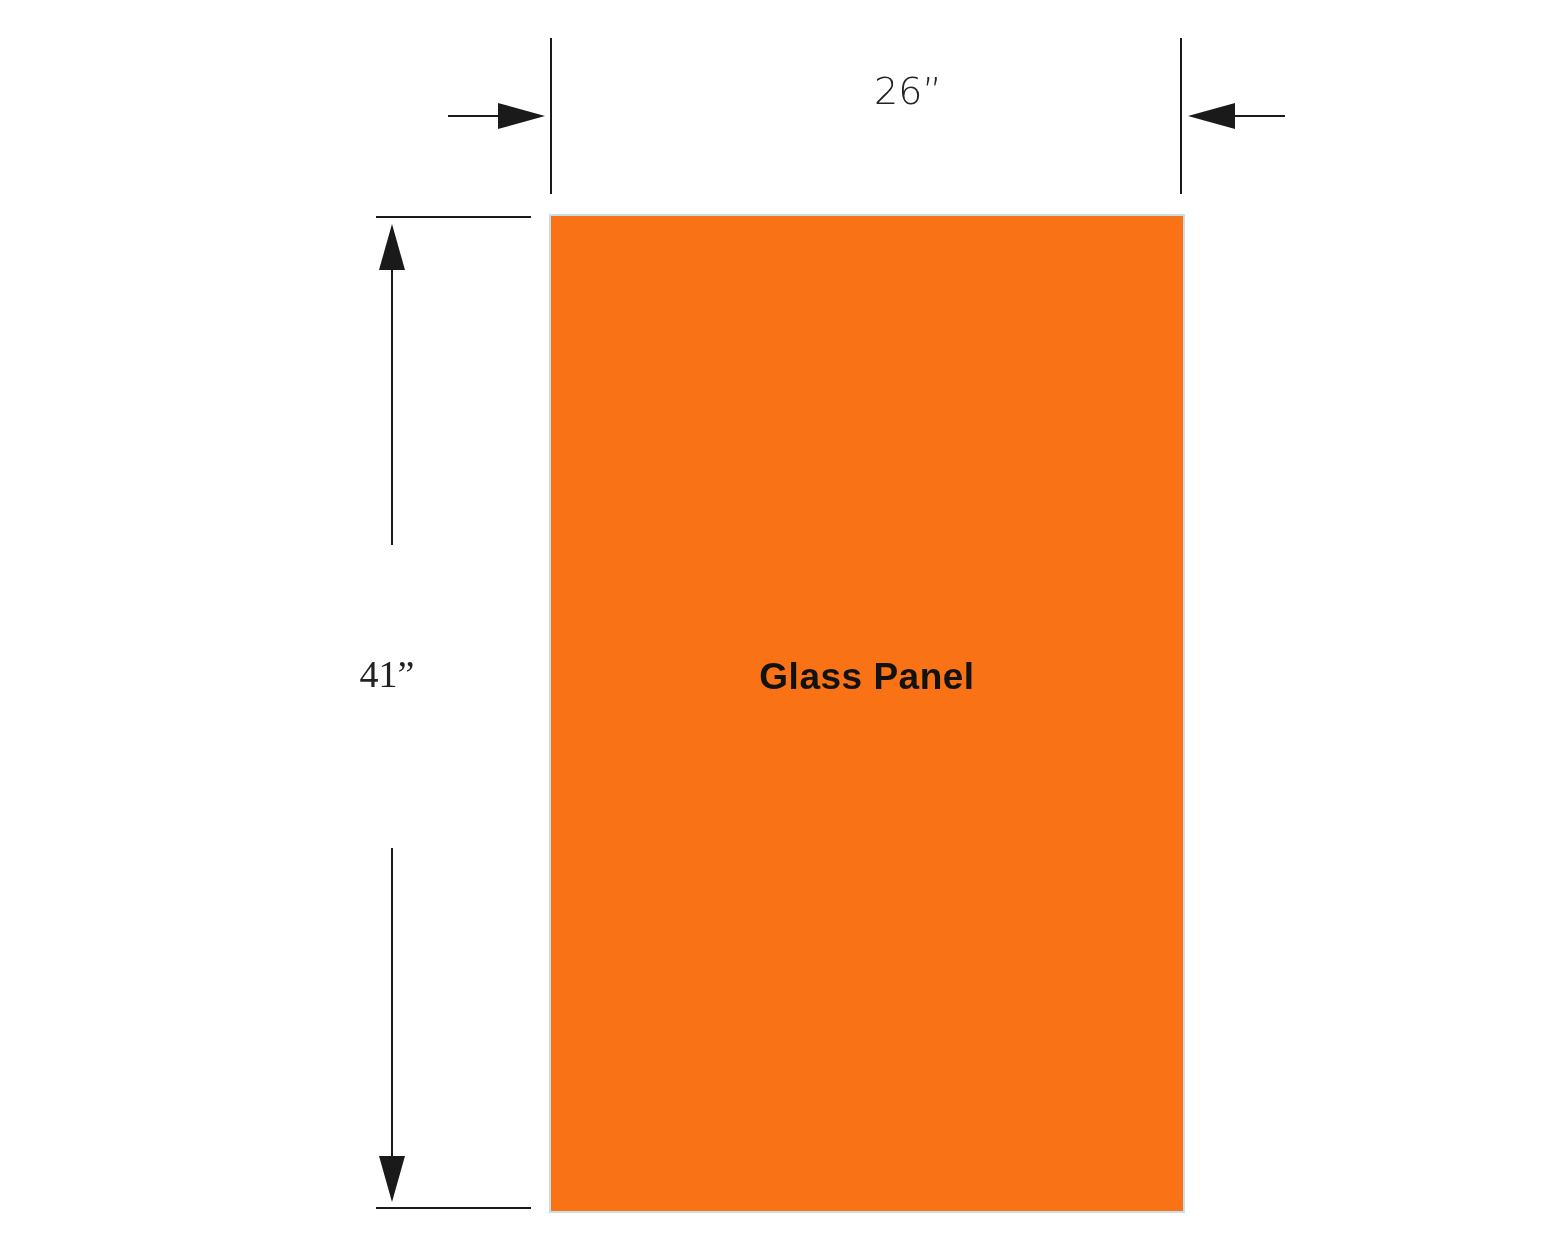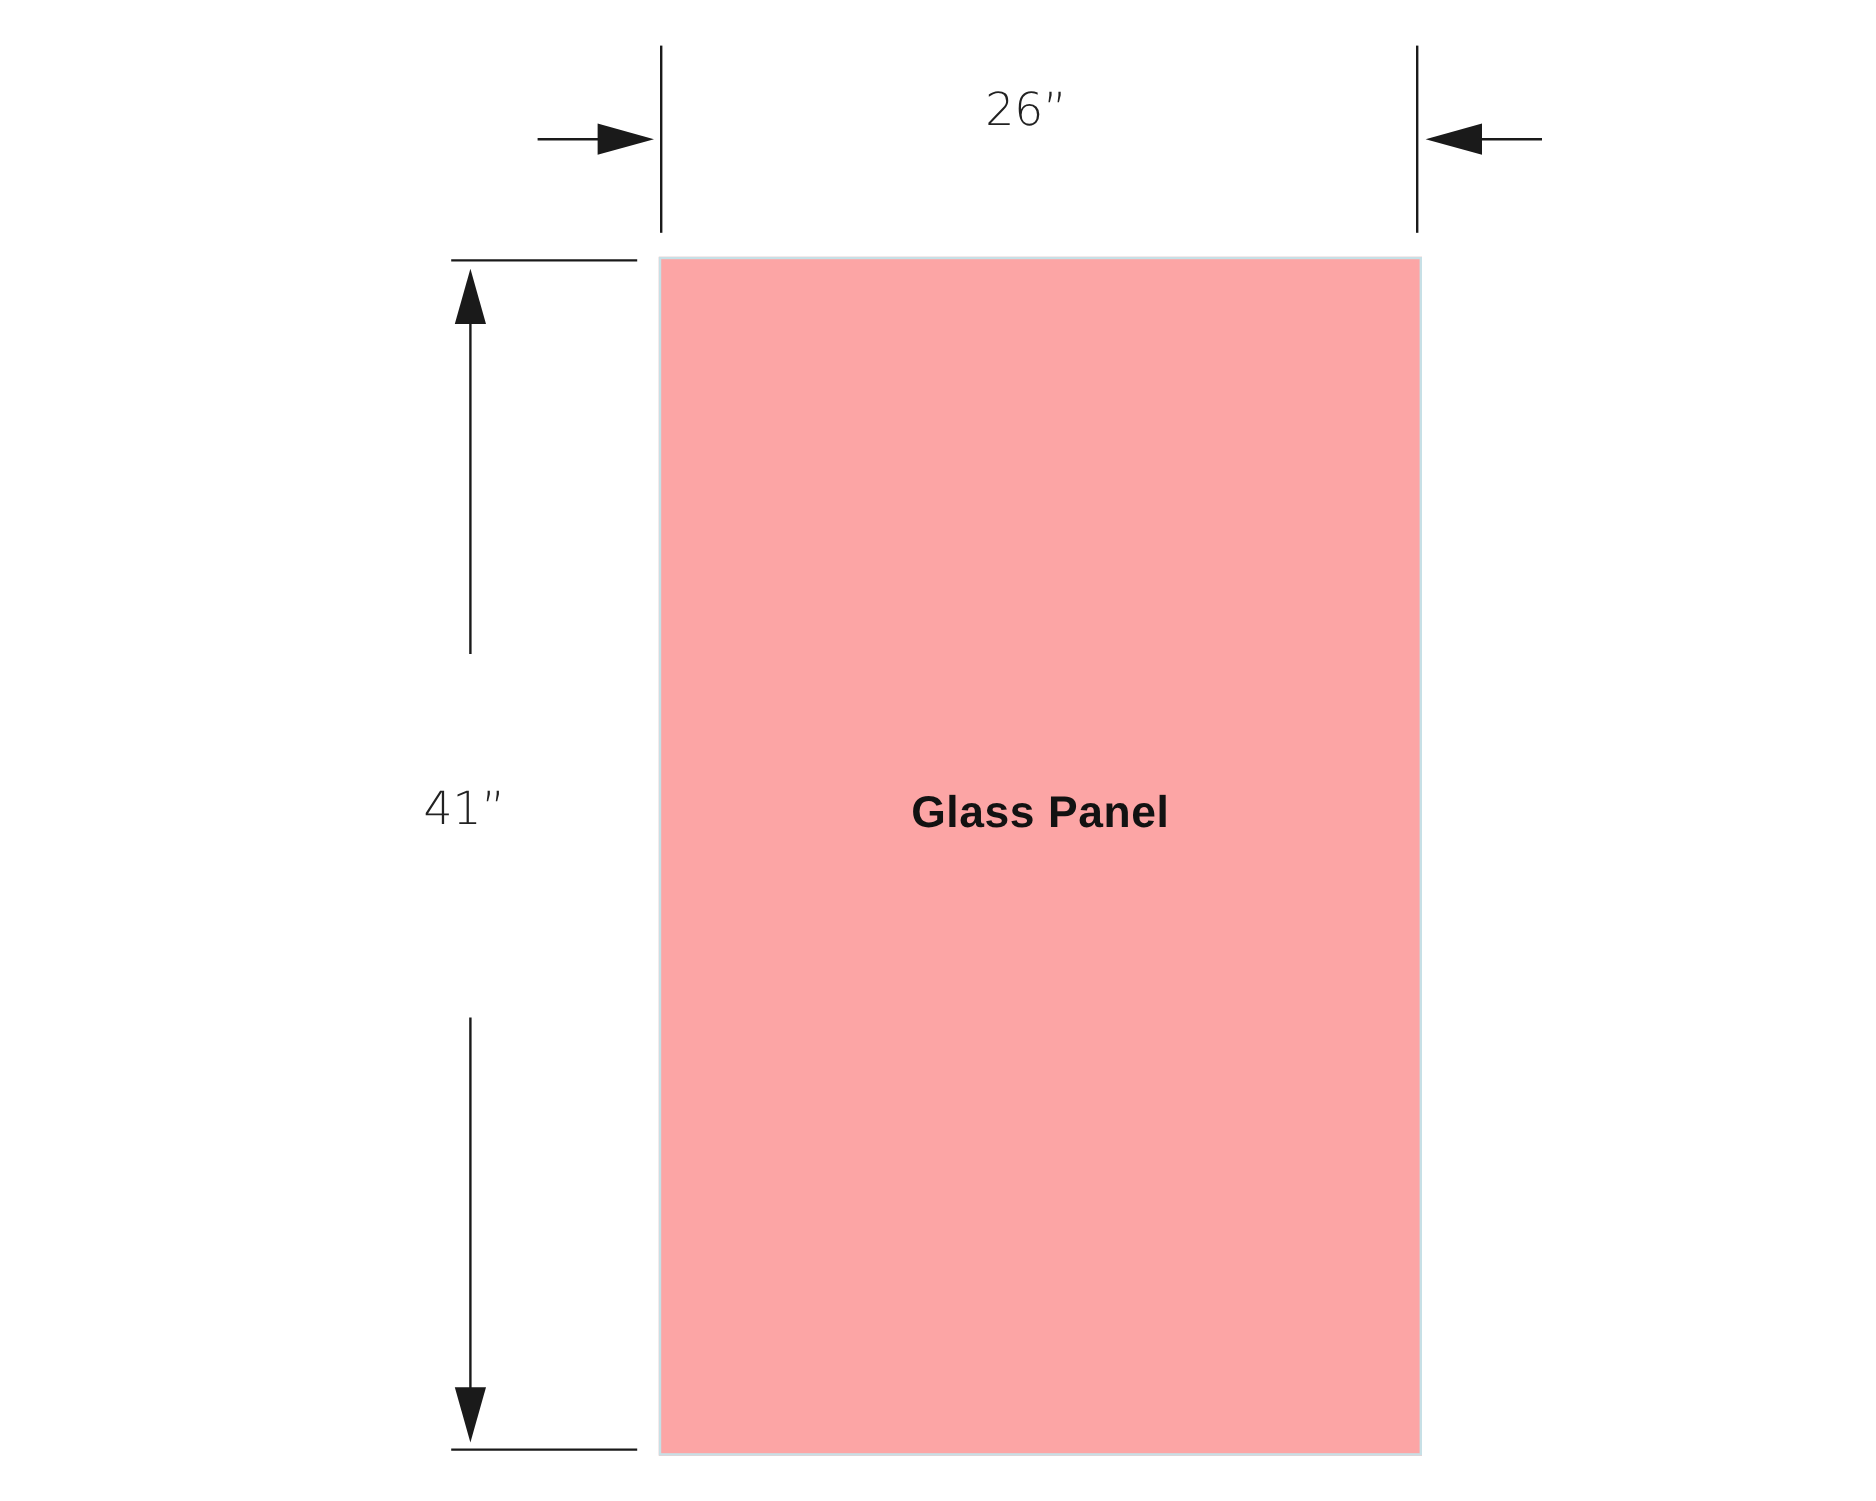--- a/index.html
+++ b/index.html
@@ -1,27 +1,27 @@
 <!DOCTYPE html>
 <html><head>
 <meta charset="utf-8">
 <style>
   html, body { margin: 0; padding: 0; background: #ffffff; }
   body { width: 1563px; height: 1251px; position: relative; overflow: hidden;
          font-family: "DejaVu Sans", sans-serif; color: #1a1a1a; }
   .abs { position: absolute; }
   .panel { left: 549px; top: 214px; width: 632px; height: 995px;
-           background: #fca5a5; border: 2px solid #c7e0e6; box-sizing: content-box; }
+           background: #f97316; border: 2px solid #c7e0e6; box-sizing: content-box; }
   .panel-label { position: absolute; left: 0; right: 0; top: 440px; text-align: center;
                  font-family: "Liberation Sans", sans-serif; font-weight: bold; font-size: 37px;
                  color: #121212; letter-spacing: 0.5px; }
   .dim-text { text-align: center; font-family: "DejaVu Sans", sans-serif; font-weight: 300;
               font-size: 38px; line-height: 52px; color: #222; }
-  .width-text { left: 655px; width: 400px; top: 65px; }
-  .height-text { left: 237px; width: 300px; top: 648px; }
+  .width-text { left: 708px; width: 400px; top: 65px; }
+  .height-text { left: 237px; width: 300px; top: 648px; font-family: Liberation Serif, serif; }
   svg { position: absolute; left: 0; top: 0; }
 </style>
 </head>
 <body>
 
 <svg width="1563" height="1251">
 
   <line x1="551" y1="38" x2="551" y2="194" stroke="#1a1a1a" stroke-width="2"></line>
   <line x1="1181" y1="38" x2="1181" y2="194" stroke="#1a1a1a" stroke-width="2"></line>
 

